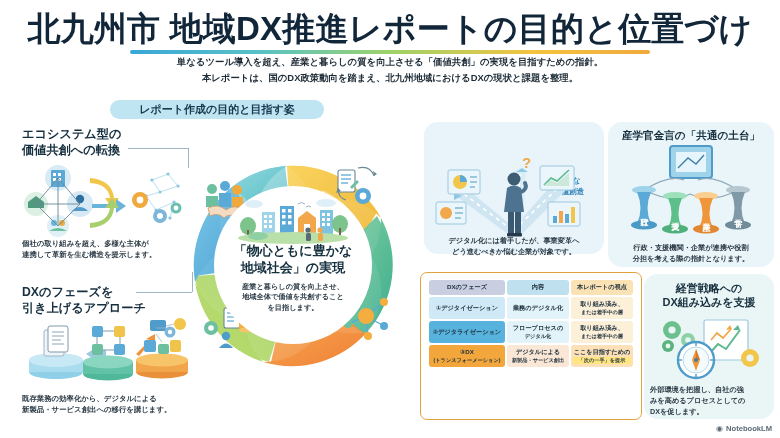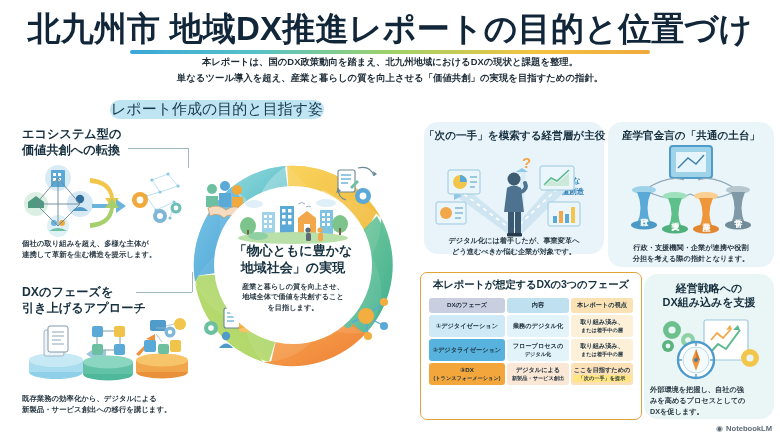--- a/index.html
+++ b/index.html
@@ -27,21 +27,21 @@
   }
   .subtitle {
     position: absolute; left: 0; top: 54px; width: 780px; text-align: center;
     font-size: 9.4px; font-weight: bold; color: #1d2b36; line-height: 1.65;
   }
 
   
   .pill {
     position: absolute; height: 19px; border-radius: 10px;
     background: #bfe4f2; color: #17394d;
-    font-size: 15px; font-weight: normal;
+    font-size: 11px; font-weight: bold;
     display: flex; align-items: center; justify-content: center;
     white-space: nowrap;
   }
   #pill-left  { left: 110px; top: 100px; width: 214px; }
   #pill-right { left: 482px; top: 100px; width: 214px; }
 
   
   .panel {
     position: absolute; border-radius: 14px; background: #eaf6fb;
   }
@@ -149,22 +149,22 @@
 </head>
 <body>
 
 <div id="root">
 
   <div class="title-wrap">
     <div class="title">北九州市 地域DX推進レポートの目的と位置づけ</div>
     <div class="title-underline"></div>
   </div>
   <div class="subtitle">
+    <div>単なるツール導入を超え、産業と暮らしの質を向上させる「価値共創」の実現を目指すための指針。</div>
     <div>本レポートは、国のDX政策動向を踏まえ、北九州地域におけるDXの現状と課題を整理。</div>
-    <div>単なるツール導入を超え、産業と暮らしの質を向上させる「価値共創」の実現を目指すための指針。</div>
   </div>
 
   <div class="pill" id="pill-left">レポート作成の目的と目指す姿</div>
 
   <div class="panel" id="panel-target"></div>
   <div class="panel" id="panel-pillars"></div>
   <div class="panel" id="panel-strategy"></div>
 
   <div class="lcol-title" id="lt-eco">エコシステム型の
 価値共創への転換</div>
@@ -428,21 +428,20 @@
         <rect x="82" y="35" width="5" height="8" rx="1.6" fill="#f2a84a"></rect>
       </svg>
       <div class="core-head">「物心ともに豊かな
 地域社会」の実現</div>
       <div class="core-sub">産業と暮らしの質を向上させ、
 地域全体で価値を共創すること
 を目指します。</div>
     </div>
   </div>
 
-  <div class="rcol-title" id="rt-target">「次の一手」を模索する経営層が主役</div>
   <div class="badge-new">新たな
 価値創造</div>
   <svg style="position:absolute; left:430px; top:150px;" width="168" height="88" viewBox="0 0 168 88">
 
     <path d="M78 84 L92 84 L140 36 L126 30 Z" fill="#cfe6f2"></path>
     <path d="M78 84 L92 84 L96 20 L86 20 Z" fill="#d9edf7"></path>
     <path d="M78 84 L92 84 L36 38 L26 46 Z" fill="#cfe6f2"></path>
     <g stroke="#ffffff" stroke-width="1.6" stroke-dasharray="4 4">
       <path d="M85 84 L90 24"></path>
         <path d="M84 80 L128 38"></path>
@@ -568,21 +567,20 @@
         <line x1="42" y1="56" x2="42" y2="60"></line>
       <line x1="24" y1="42" x2="28" y2="42"></line>
         <line x1="56" y1="42" x2="60" y2="42"></line>
     </g>
   </svg>
   <div class="rcol-cap" id="rc-strategy">外部環境を把握し、自社の強
 みを高めるプロセスとしての
 DXを促します。</div>
 
   <div id="table-card">
-    <div id="table-title">本レポートが想定するDXの3つのフェーズ</div>
     <table class="phase">
       <colgroup>
           <col class="c1">
           <col class="c2">
           <col class="c3">
         </colgroup>
       <thead>
         <tr>
           <th class="h1">DXのフェーズ</th>
           <th class="h2">内容</th>

